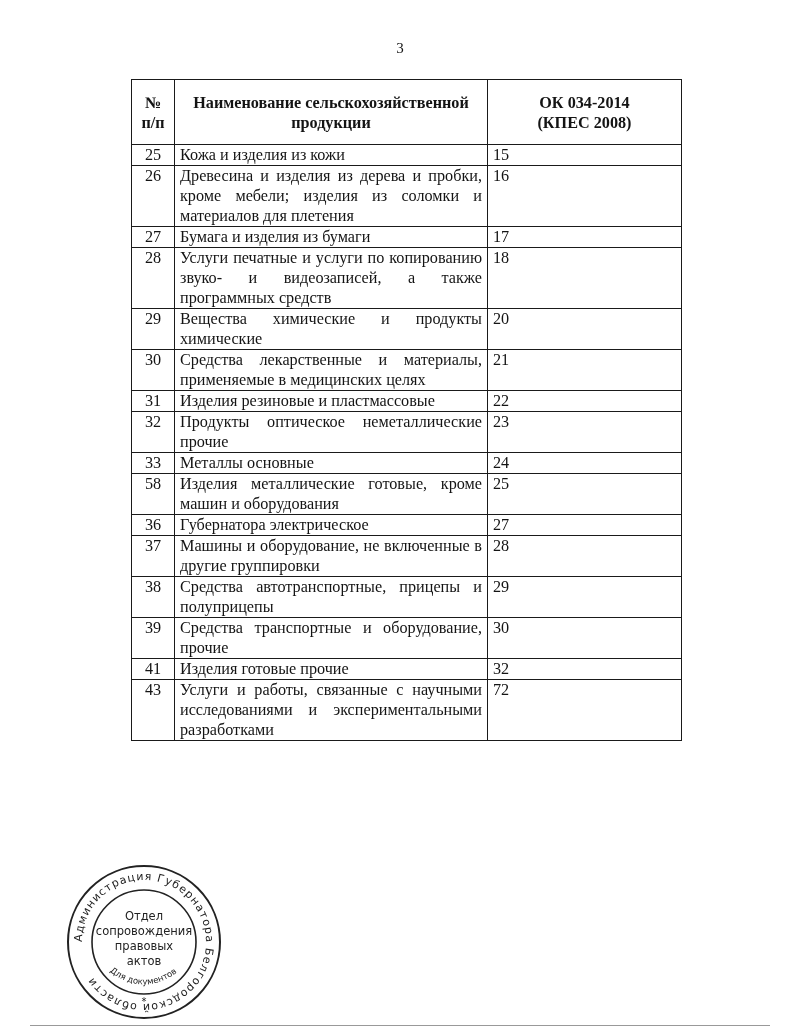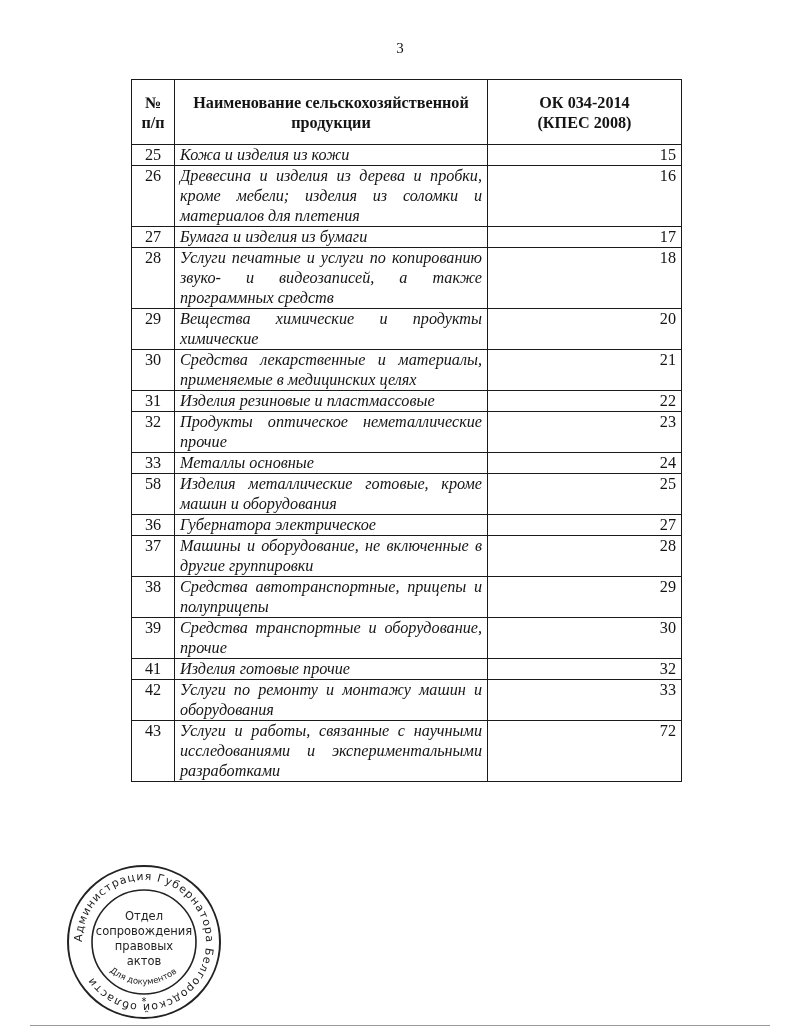--- a/index.html
+++ b/index.html
@@ -4,22 +4,22 @@
 <style>
   html, body { margin:0; padding:0; }
   body { width:800px; height:1029px; background:#ffffff; position:relative; overflow:hidden;
          font-family:"Liberation Serif", serif; color:#141414; }
   .page-num { position:absolute; top:40px; left:0; width:800px; text-align:center; font-size:15px; }
   table { position:absolute; left:131px; top:79px; width:550px; border-collapse:collapse; table-layout:fixed; }
   td, th { border:1.2px solid #1a1a1a; padding:0 5px; vertical-align:top; font-size:16.2px; line-height:20px; }
   th { font-weight:bold; text-align:center; vertical-align:middle; height:62px; line-height:20px; padding-top:2px; }
   col.c1 { width:43px; } col.c2 { width:313px; } col.c3 { width:194px; }
   td.num { text-align:center; padding:0; }
-  td.name { text-align:justify; text-align-last:left;font-style:italic; }
-  td.code { text-align:right; }
+  td.name { text-align:justify; text-align-last:left; }
+  td.code { text-align:left; }
   .stamp { position:absolute; left:64px; top:862px; width:160px; height:160px; }
   .bottom-line { position:absolute; left:30px; top:1025px; width:740px; height:1px; background:#999; }
 </style>
 </head>
 <body>
 
 <div class="page-num">3</div>
 
 <table>
   <colgroup>
@@ -113,25 +113,20 @@
         <td class="num">39</td>
         <td class="name">Средства транспортные и оборудование, прочие</td>
         <td class="code">30</td>
       </tr>
       <tr>
         <td class="num">41</td>
         <td class="name">Изделия готовые прочие</td>
         <td class="code">32</td>
       </tr>
       <tr>
-        <td class="num">42</td>
-        <td class="name">Услуги по ремонту и монтажу машин и оборудования</td>
-        <td class="code">33</td>
-      </tr>
-      <tr>
         <td class="num">43</td>
         <td class="name">Услуги и работы, связанные с научными исследованиями и экспериментальными разработками</td>
         <td class="code">72</td>
       </tr>
     </tbody>
 </table>
 
 <svg class="stamp" viewBox="0 0 160 160">
   <defs>
     <path id="ringPath" d="M 80,80 m -62,0 a 62,62 0 1,1 124,0 a 62,62 0 1,1 -124,0"></path>

